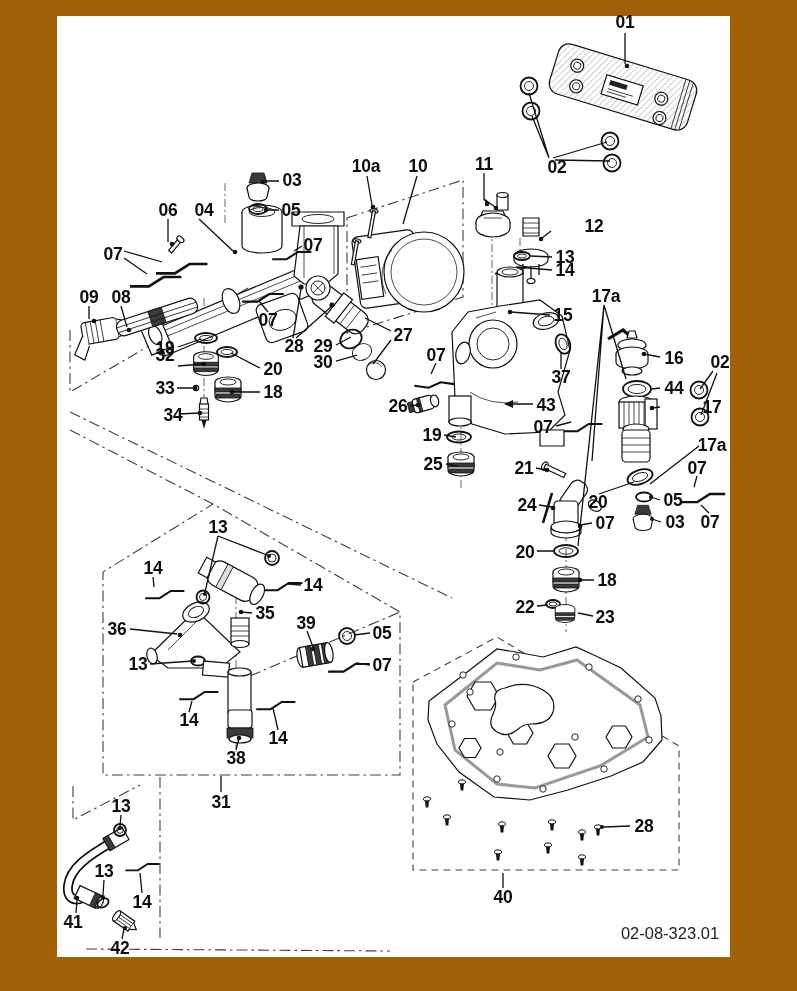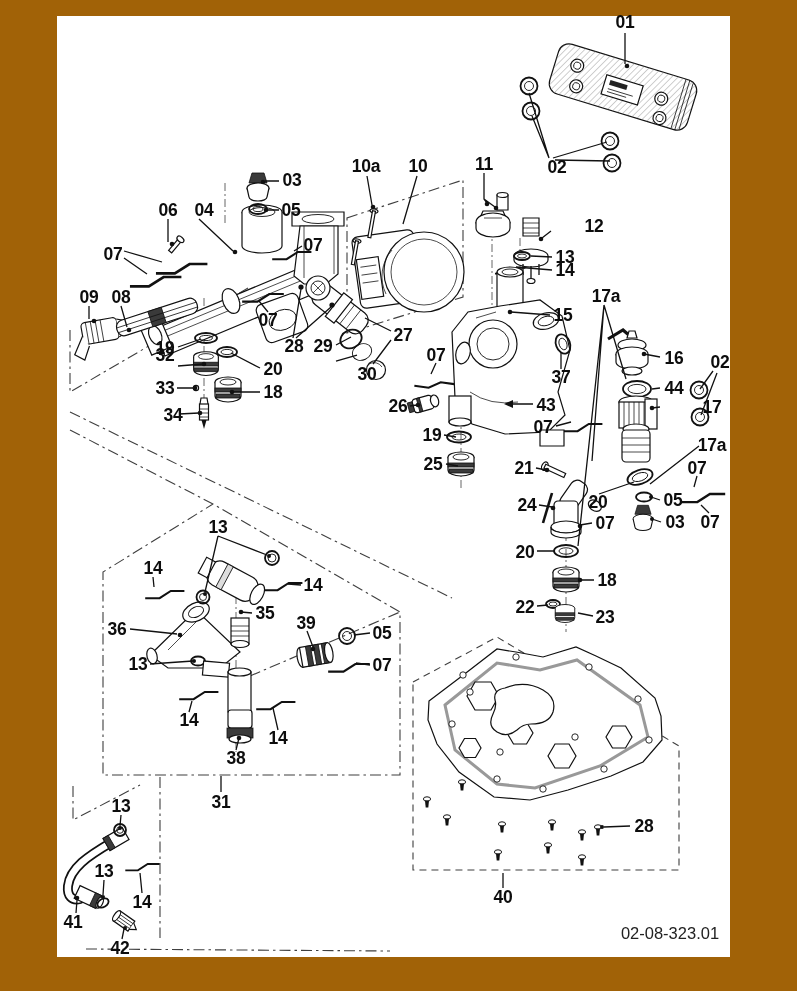--- a/index.html
+++ b/index.html
@@ -527,21 +527,21 @@
       <div class="co" style="left: 89px; top: 297px;">09</div>
       <div class="co" style="left: 121px; top: 297px;">08</div>
       <div class="co" style="left: 563px; top: 315px;">15</div>
       <div class="co" style="left: 268px; top: 320px;">07</div>
       <div class="co" style="left: 403px; top: 335px;">27</div>
       <div class="co" style="left: 294px; top: 346px;">28</div>
       <div class="co" style="left: 323px; top: 346px;">29</div>
       <div class="co" style="left: 165px; top: 348px;">19</div>
       <div class="co" style="left: 674px; top: 358px;">16</div>
       <div class="co" style="left: 720px; top: 362px;">02</div>
-      <div class="co" style="left: 323px; top: 374px; margin-left: 44px;">30</div>
+      <div class="co" style="left: 323px; top: 362px;">30</div>
       <div class="co" style="left: 165px; top: 355px;">32</div>
       <div class="co" style="left: 273px; top: 369px;">20</div>
       <div class="co" style="left: 436px; top: 355px;">07</div>
       <div class="co" style="left: 561px; top: 377px; text-align: right;">37</div>
       <div class="co" style="left: 674px; top: 388px;">44</div>
       <div class="co" style="left: 165px; top: 388px;">33</div>
       <div class="co" style="left: 273px; top: 392px;">18</div>
       <div class="co" style="left: 398px; top: 406px;">26</div>
       <div class="co" style="left: 712px; top: 407px;">17</div>
       <div class="co" style="left: 173px; top: 415px;">34</div>

